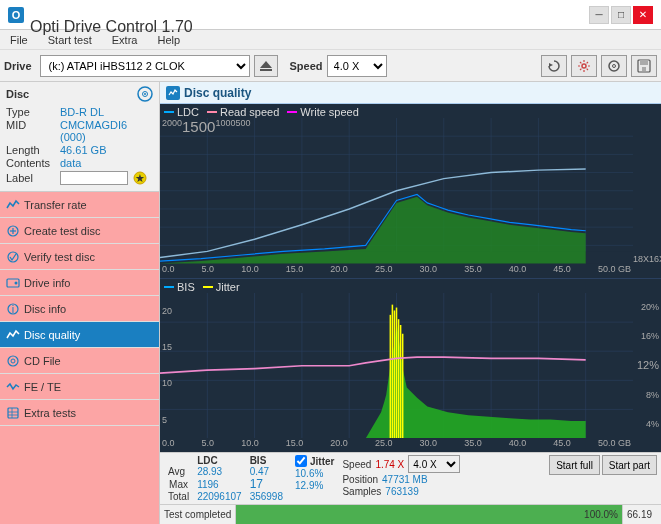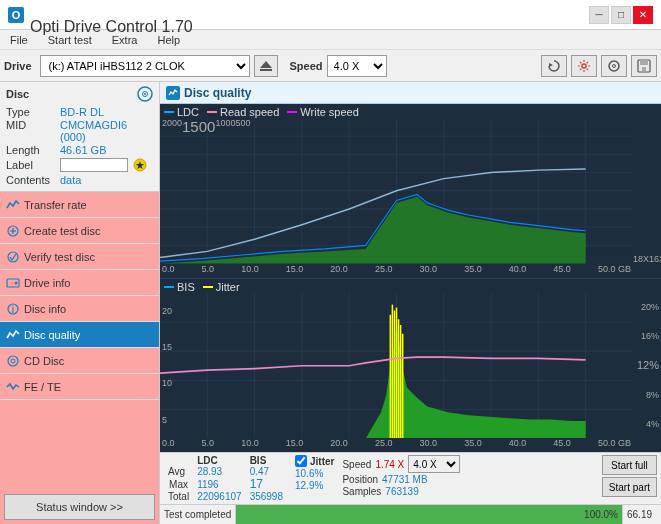--- a/index.html
+++ b/index.html
@@ -246,32 +246,32 @@
         <span class="disc-val">BD-R DL</span>
       </div>
       <div class="disc-row">
         <span class="disc-key">MID</span>
         <span class="disc-val">CMCMAGDI6 (000)</span>
       </div>
       <div class="disc-row">
         <span class="disc-key">Length</span>
         <span class="disc-val">46.61 GB</span>
       </div>
+      <div class="disc-row">
+        <span class="disc-key">Contents</span>
+        <span class="disc-val">data</span>
+      </div>
       <div class="disc-row" style="align-items:center;">
         <span class="disc-key">Label</span>
         <input class="label-input" type="text" value="" style="">
         <svg width="16" height="16" viewBox="0 0 16 16" style="margin-left:2px;cursor:pointer">
             <circle cx="8" cy="8" r="6" fill="#e8d000" stroke="#cca000" stroke-width="1"></circle>
             <text x="8" y="12" text-anchor="middle" font-size="9" fill="#333">★</text>
           </svg>
       </div>
-      <div class="disc-row">
-        <span class="disc-key">Contents</span>
-        <span class="disc-val">data</span>
-      </div>
     </div>
 
     <div class="nav-items">
       <div class="nav-item">
         <svg width="14" height="14" viewBox="0 0 14 14">
             <polyline points="1,10 4,5 7,8 10,3 13,6" stroke="#1a7fc1" stroke-width="1.5" fill="none"></polyline>
           </svg>
         <span>Transfer rate</span>
       </div>
       <div class="nav-item">
@@ -307,33 +307,39 @@
         <svg width="14" height="14" viewBox="0 0 14 14">
             <polyline points="1,10 4,5 7,8 10,3 13,6" stroke="white" stroke-width="1.5" fill="none"></polyline>
           </svg>
         <span>Disc quality</span>
       </div>
       <div class="nav-item">
         <svg width="14" height="14" viewBox="0 0 14 14">
             <circle cx="7" cy="7" r="5" fill="none" stroke="#1a7fc1" stroke-width="1.2"></circle>
             <circle cx="7" cy="7" r="2" fill="none" stroke="#1a7fc1" stroke-width="1"></circle>
           </svg>
-        <span>CD Disc</span>
+        <span>CD File</span>
       </div>
       <div class="nav-item">
         <svg width="14" height="14" viewBox="0 0 14 14">
             <polyline points="1,7 4,4 7,9 10,5 13,7" stroke="#1a7fc1" stroke-width="1.5" fill="none"></polyline>
           </svg>
         <span>FE / TE</span>
       </div>
+      <div class="nav-item">
+        <svg width="14" height="14" viewBox="0 0 14 14">
+            <rect x="2" y="2" width="10" height="10" rx="1" fill="none" stroke="#1a7fc1" stroke-width="1.2"></rect>
+            <line x1="2" y1="6" x2="12" y2="6" stroke="#1a7fc1" stroke-width="0.8"></line>
+            <line x1="2" y1="9" x2="12" y2="9" stroke="#1a7fc1" stroke-width="0.8"></line>
+            <line x1="6" y1="2" x2="6" y2="12" stroke="#1a7fc1" stroke-width="0.8"></line>
+          </svg>
+        <span>Extra tests</span>
+      </div>
     </div>
 
-    <div class="status-btn">
-      <span>Status window &gt;&gt;</span>
-    </div>
   </div>
 
   <div class="content">
 
     <div class="content-header">
       <div class="content-header-icon">
         <svg width="10" height="10" viewBox="0 0 10 10">
             <polyline points="1,7 3,4 5,6 7,2 9,4" stroke="white" stroke-width="1.2" fill="none"></polyline>
           </svg>
       </div>
@@ -546,21 +552,21 @@
           <div style="display:flex;gap:4px;">
             <span style="color:#333;font-size:10px;">Position</span>
             <span style="color:#1a7fc1;font-size:10px;">47731 MB</span>
           </div>
           <div style="display:flex;gap:4px;">
             <span style="color:#333;font-size:10px;">Samples</span>
             <span style="color:#1a7fc1;font-size:10px;">763139</span>
           </div>
         </div>
 
-        <div style="display:flex;flex-direction:column;gap:2px;margin-left:auto;">
+        <div style="display:flex;flex-direction:row;gap:2px;margin-left:auto;">
           <button class="btn-action">Start full</button>
           <button class="btn-action">Start part</button>
         </div>
       </div>
     </div>
 
     <div style="background:#f0f0f0; border-top:1px solid #ccc; display:flex; align-items:center; height:20px; padding:2px 4px; gap:4px;">
       <span style="font-size:10px;color:#333;">Test completed</span>
       <div style="flex:1;height:22px;background:#c4b5fd;border:1px solid #ccc;position:relative;">
         <div style="width:100%;height:100%;background:#4caf50;"></div>

